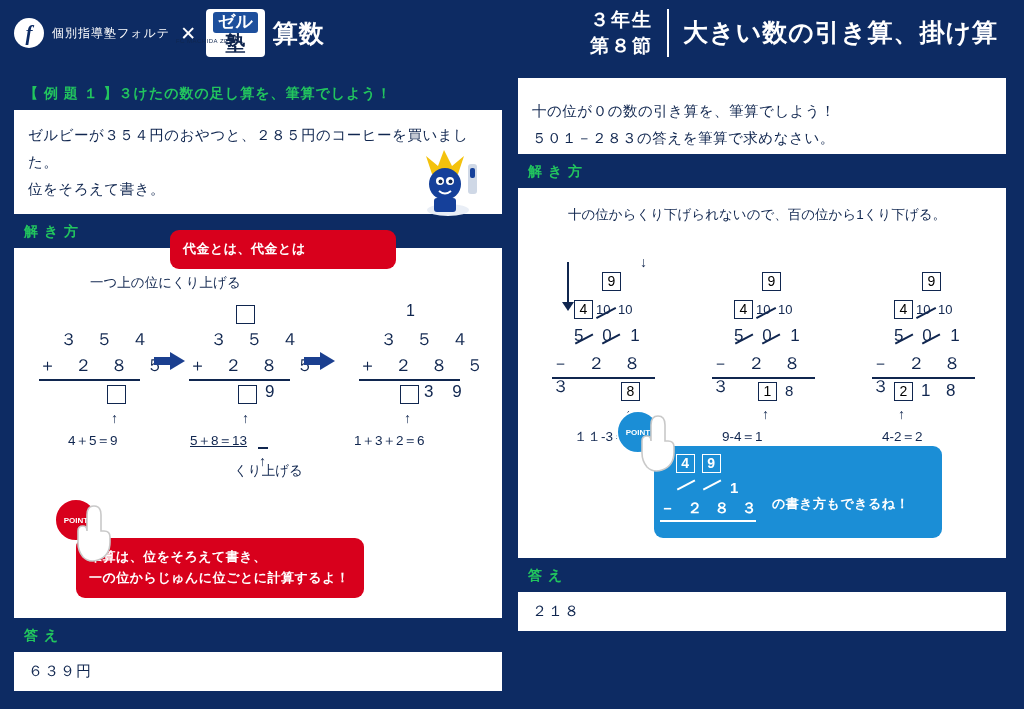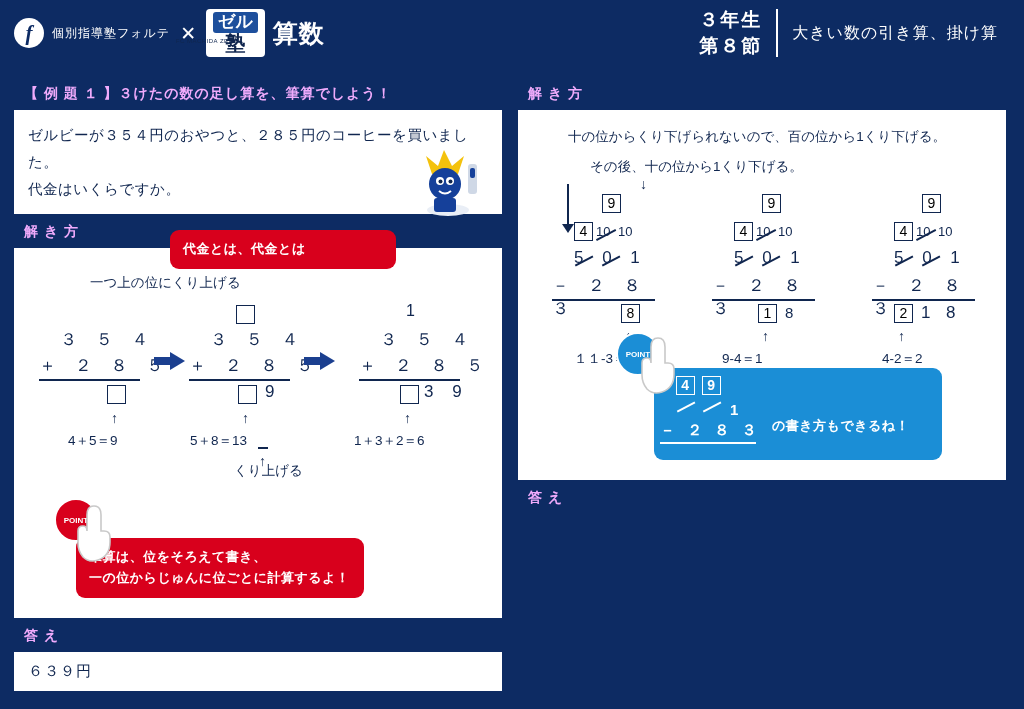--- a/index.html
+++ b/index.html
@@ -43,30 +43,30 @@
   .subject{font-size:25px;font-weight:bold;margin-left:8px;letter-spacing:1px;}
 
   .header-right{
     margin-left:auto;display:flex;align-items:center;padding-right:26px;gap:14px;
   }
   .grade-box{
     text-align:center;font-size:19px;font-weight:bold;line-height:1.35;letter-spacing:2px;
   }
   .vrule{width:2px;height:48px;background:#ffffff;}
   .title-box{text-align:center;line-height:1.35;}
-  .title-main{font-size:16px;font-weight:normal;letter-spacing:1px;}
+  .title-main{font-size:25px;font-weight:bold;letter-spacing:1px;}
   .title-sub{font-size:17px;font-weight:bold;letter-spacing:1px;}
 
   
   .col{position:absolute;top:78px;width:492px;}
   .col-left{left:12px;}
   .col-right{left:516px;}
 
   .band{
-    background:#0d2b63;color:#f0abfc;
+    background:#0d2b63;color:#22c55e;
     font-size:14px;font-weight:bold;letter-spacing:1px;
     padding:7px 12px;box-sizing:border-box;
   }
   .panel{
     background:#ffffff;border:2px solid #0d2b63;border-top:none;
     box-sizing:border-box;position:relative;
   }
   .qtext{
     font-size:14.5px;color:#10264f;line-height:1.85;padding:12px 14px;letter-spacing:.5px;
   }
@@ -154,21 +154,21 @@
     </div>
   </div>
 
   <div class="col col-left">
 
     <div class="band">【 例 題 １ 】３けたの数の足し算を、筆算でしよう！</div>
 
     <div class="panel">
       <div class="qtext">
         <div>ゼルビーが３５４円のおやつと、２８５円のコーヒーを買いました。</div>
-        <div>代金はいくらですか。</div>
+        <div>位をそろえて書き。</div>
       </div>
 
       <svg class="mascot" style="right:14px;top:38px;" width="76" height="72" viewBox="0 0 76 72">
         <ellipse cx="36" cy="62" rx="21" ry="6" fill="#e9eef6"></ellipse>
         <path d="M20 26 L14 8 L26 18 L32 2 L40 18 L52 8 L46 26 Z" fill="#f4c20d"></path>
         <circle cx="33" cy="36" r="16" fill="#15409a"></circle>
         <circle cx="28" cy="33" r="4" fill="#ffffff"></circle>
           <circle cx="38" cy="33" r="4" fill="#ffffff"></circle>
         <circle cx="28.5" cy="33.5" r="2" fill="#10264f"></circle>
           <circle cx="38.5" cy="33.5" r="2" fill="#10264f"></circle>
@@ -195,21 +195,21 @@
       <div class="abs arrowbar" style="left:140px;top:109px;width:17px;"></div>
       <div class="abs arrowblue" style="left:156px;top:104px;"></div>
 
       <div class="abs" style="left:222px;top:56px;"><span class="sq"></span></div>
       <div class="abs m digits" style="left:196px;top:80px;">３ ５ ４</div>
       <div class="abs m digits" style="left:175px;top:106px;">＋ ２ ８ ５</div>
       <div class="abs rule" style="left:175px;top:131px;width:101px;"></div>
       <div class="abs" style="left:224px;top:136px;"><span class="sq"></span></div>
       <div class="abs m" style="left:251px;top:134px;font-size:17px;">9</div>
       <div class="abs upar" style="left:228px;top:162px;">↑</div>
-      <div class="abs lbl" style="left:176px;top:184px;">5＋8＝13</div>
+      <div class="abs lbl" style="left:176px;top:184px;text-decoration:underline;">5＋8＝13</div>
       <div class="abs rule" style="left:244px;top:199px;width:10px;"></div>
       <div class="abs upar" style="left:245px;top:205px;">↑</div>
       <div class="abs lbl" style="left:220px;top:214px;">くり上げる</div>
 
       <div class="abs arrowbar" style="left:290px;top:109px;width:17px;"></div>
       <div class="abs arrowblue" style="left:306px;top:104px;"></div>
 
       <div class="abs m" style="left:392px;top:54px;font-size:16px;">1</div>
       <div class="abs m digits" style="left:366px;top:80px;">３ ５ ４</div>
       <div class="abs m digits" style="left:345px;top:106px;">＋ ２ ８ ５</div>
@@ -235,27 +235,32 @@
 
     <div class="band">答 え</div>
     <div class="ansbox">
       <span>６３９円</span>
     </div>
   </div>
 
   <div class="col col-right">
 
 
+    <div class="panel" style="height:78px;">
+      <div class="qtext" style="padding-top:20px;">
+        <div>十の位が０の数の引き算を、筆算でしよう！</div>
+        <div>５０１－２８３の答えを筆算で求めなさい。</div>
+      </div>
+    </div>
 
     <div class="band">解 き 方</div>
 
     <div class="panel work work-right">
 
       <div class="abs lbl" style="left:50px;top:18px;">十の位からくり下げられないので、百の位から1くり下げる。</div>
-      <div class="abs lbl" style="left:72px;top:48px;">その後、十の位から1くり下げる。</div>
       <div class="abs upar" style="left:122px;top:66px;">↓</div>
 
       <div class="abs" style="left:49px;top:74px;width:2px;height:42px;background:#10264f;"></div>
       <div class="abs" style="left:44px;top:114px;width:0;height:0;border-left:6px solid transparent;border-right:6px solid transparent;border-top:9px solid #10264f;"></div>
 
       <div class="abs" style="left:28px;top:84px;width:130px;">
         <div class="abs" style="left:56px;top:0;"><span class="sqn">9</span></div>
         <div class="abs" style="left:28px;top:28px;"><span class="sqn">4</span></div>
         <div class="abs m" style="left:50px;top:30px;font-size:13px;">10</div>
         <div class="strike" style="left:49px;top:40px;width:22px;"></div>
@@ -315,15 +320,18 @@
         <div class="abs" style="left:6px;top:74px;width:96px;height:1.6px;background:#ffffff;"></div>
         <div class="abs" style="left:118px;top:48px;font-size:13px;">の書き方もできるね！</div>
       </div>
       <div class="point-badge blue" style="left:98px;top:222px;">POINT</div>
       <svg class="abs" style="left:118px;top:222px;" width="52" height="62" viewBox="0 0 52 62">
         <path d="M22 6 q7 0 7 9 v16 h3 q6 0 6 6 v5 q0 14 -12 18 q-9 3 -15 -3 q-5 -6 -5 -14 v-12 q0 -5 5 -5 q4 0 4 5 v-16 q0 -9 7 -9 z" fill="#ffffff" stroke="#c9c9c9" stroke-width="1.6"></path>
       </svg>
     </div>
 
     <div class="band">答 え</div>
+    <div class="ansbox">
+      <span>２１８</span>
+    </div>
   </div>
 
 </div>
 
 </body></html>

